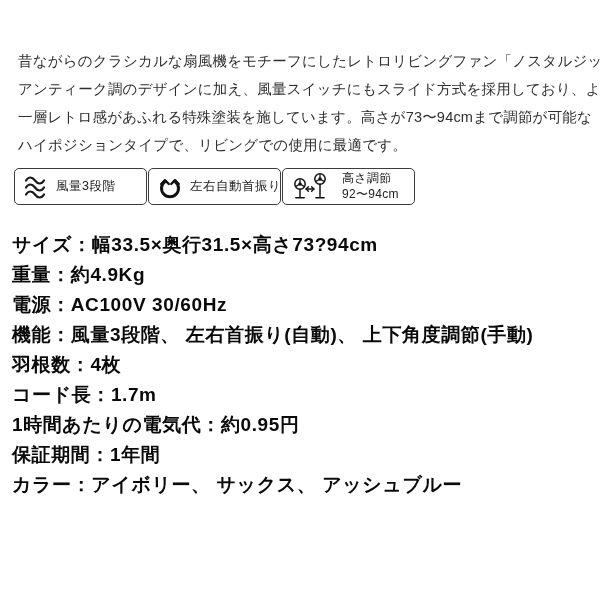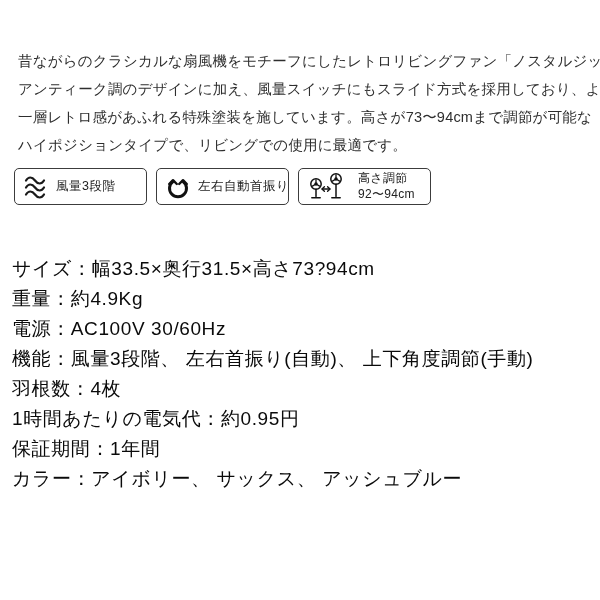--- a/index.html
+++ b/index.html
@@ -21,21 +21,21 @@
     color: #2e2e2e;
     letter-spacing: 0.2px;
   }
   .intro-line { white-space: nowrap; }
 
   
   .features {
     position: absolute;
     left: 14px; top: 168px;
     display: flex;
-    gap: 9px;
+    gap: 1px;
   }
   .badge {
     width: 133px; height: 37px;
     border: 1.5px solid #3c3c3c;
     border-radius: 5px;
     background: #ffffff;
     display: flex;
     align-items: center;
     padding: 0 6px 0 9px;
   }
@@ -59,24 +59,23 @@
     color: #222222;
     letter-spacing: 0.3px;
     white-space: nowrap;
   }
 
   
   .specs {
     position: absolute;
     left: 12px; top: 230px;
     font-size: 19px;
-    font-weight: 400;
+    font-weight: 700;
     color: #0a0a0a;
     letter-spacing: 0.6px;
-    margin-top: 24px;
   }
   .spec-line {
     height: 30px;
     line-height: 30px;
     white-space: nowrap;
   }
 
   svg { stroke-linecap: round; stroke-linejoin: round; }
 </style>
 </head>
@@ -137,18 +136,19 @@
     </div>
 
   </div>
 
   <div class="specs">
     <div class="spec-line">サイズ：幅33.5×奥行31.5×高さ73?94cm</div>
     <div class="spec-line">重量：約4.9Kg</div>
     <div class="spec-line">電源：AC100V 30/60Hz</div>
     <div class="spec-line">機能：風量3段階、 左右首振り(自動)、 上下角度調節(手動)</div>
     <div class="spec-line">羽根数：4枚</div>
+    <div class="spec-line">コード長：1.7m</div>
     <div class="spec-line">1時間あたりの電気代：約0.95円</div>
     <div class="spec-line">保証期間：1年間</div>
     <div class="spec-line">カラー：アイボリー、 サックス、 アッシュブルー</div>
   </div>
 
 </div>
 
 </body></html>

